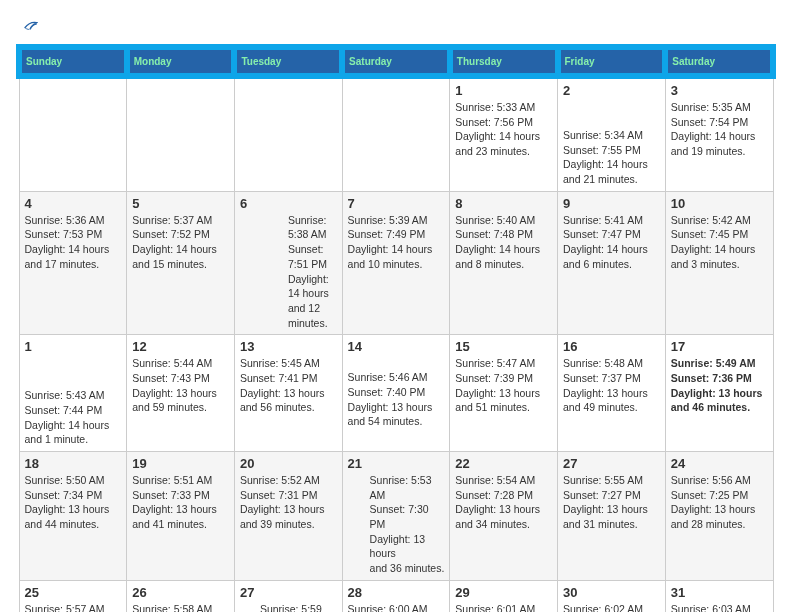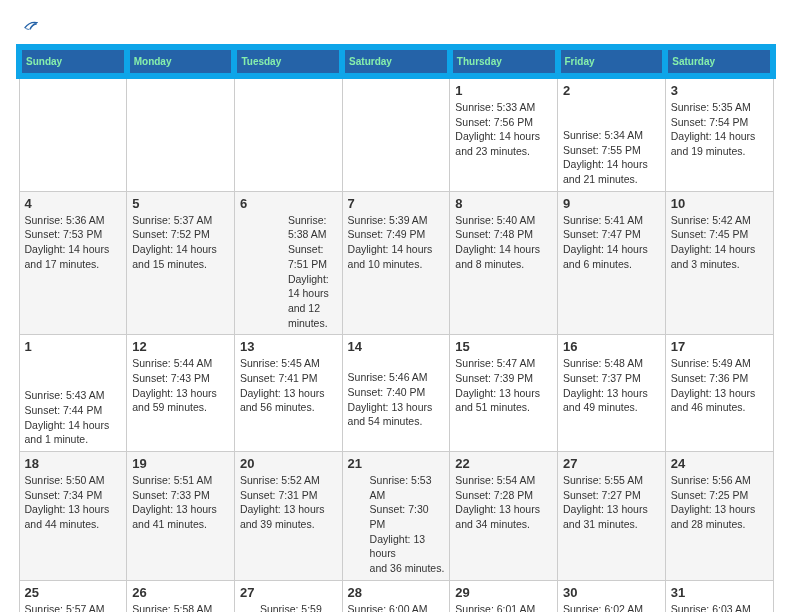--- a/index.html
+++ b/index.html
@@ -244,21 +244,21 @@
         </td>
         <td>
           <span class="day-num">16</span>
           <div class="day-info" style="white-space: pre-line;">Sunrise: 5:48 AM
 Sunset: 7:37 PM
 Daylight: 13 hours
 and 49 minutes.</div>
         </td>
         <td>
           <span class="day-num">17</span>
-          <div class="day-info" style="white-space: pre-line;">Sunrise: 5:49 AM
+          <div class="day-info" style="white-space: pre-line; font-weight: bold;">Sunrise: 5:49 AM
 Sunset: 7:36 PM
 Daylight: 13 hours
 and 46 minutes.</div>
         </td>
       </tr>
       <tr>
         <td>
           <span class="day-num">18</span>
           <div class="day-info" style="white-space: pre-line;">Sunrise: 5:50 AM
 Sunset: 7:34 PM

